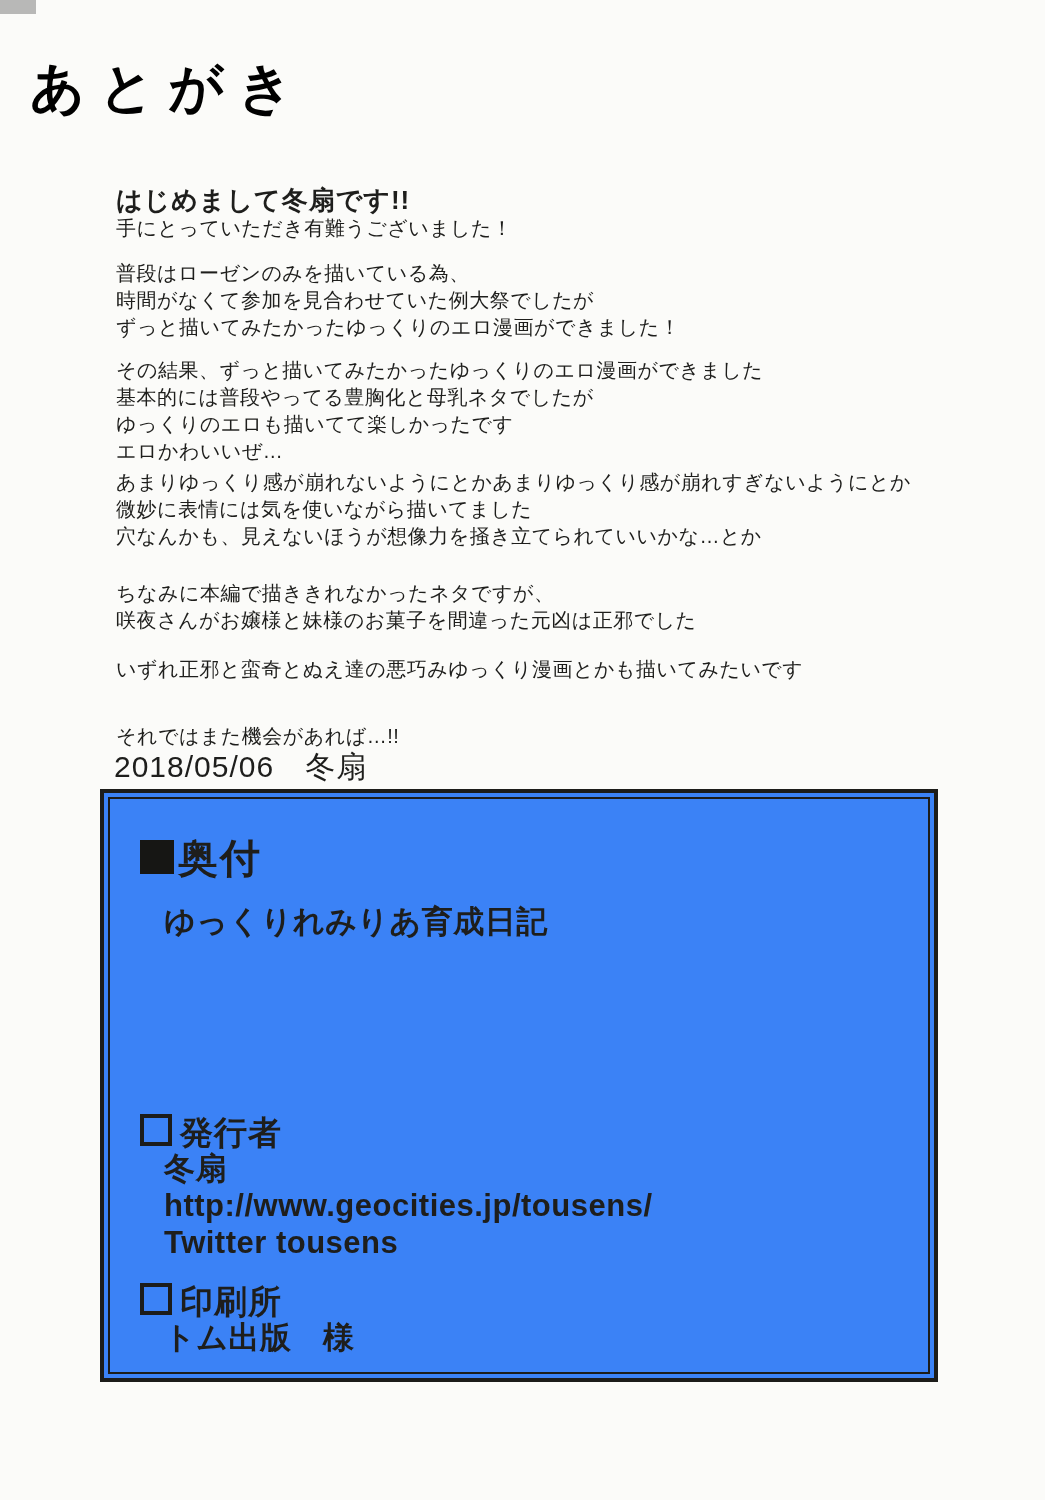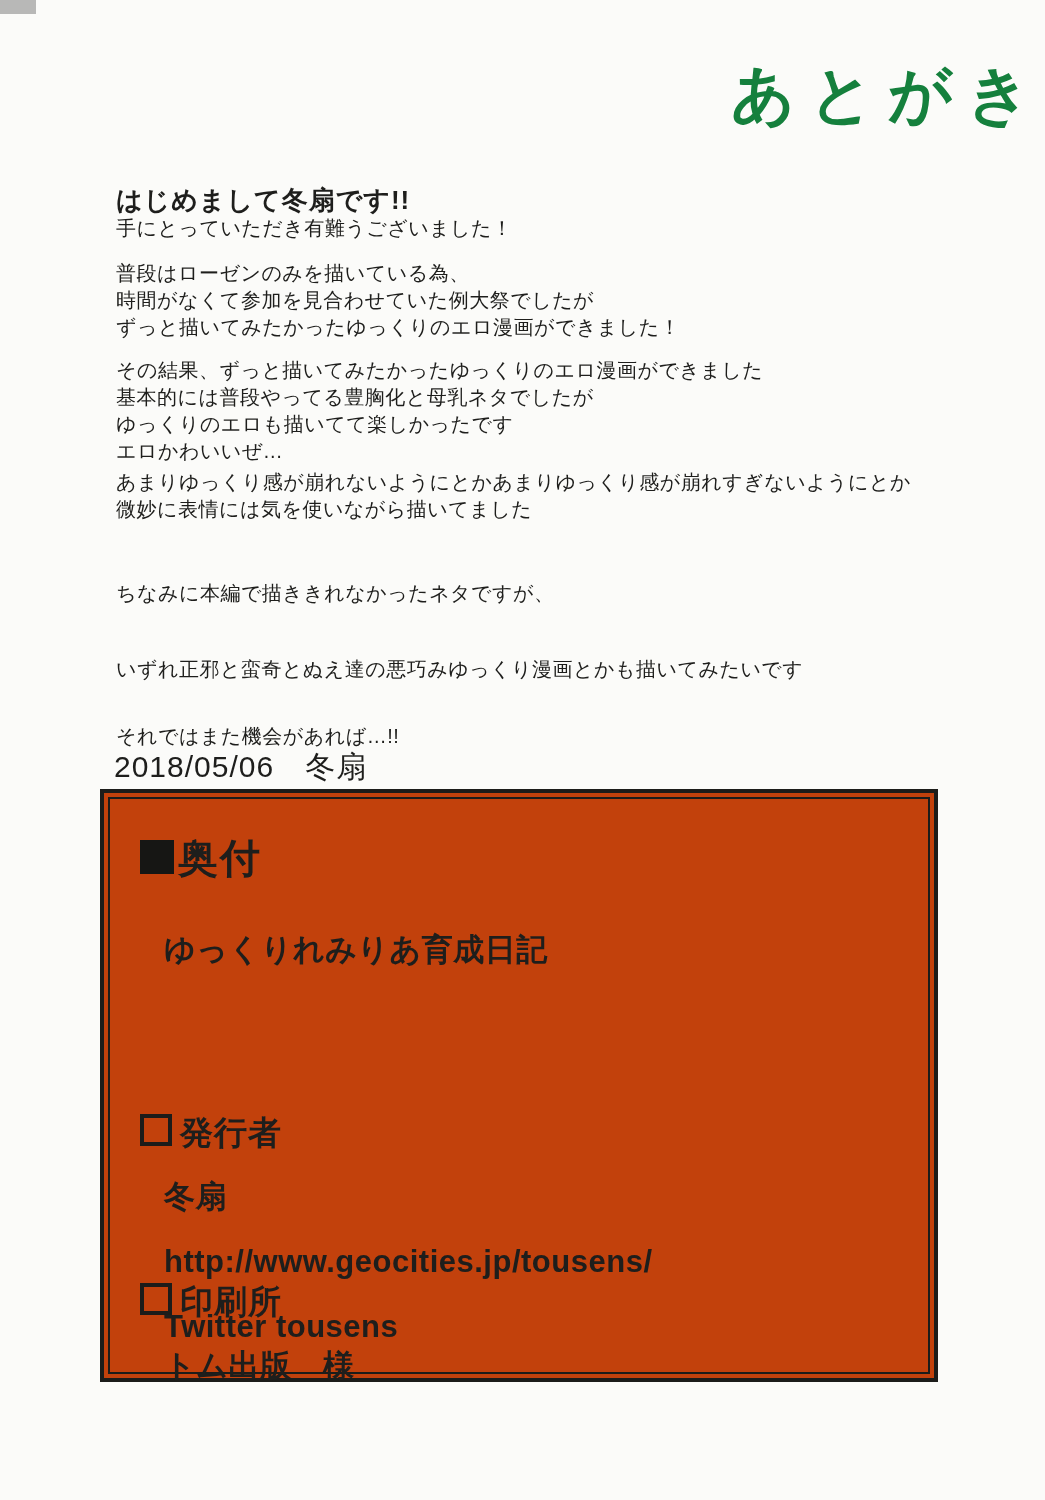--- a/index.html
+++ b/index.html
@@ -10,55 +10,55 @@
     overflow:hidden;
     font-family:"Liberation Sans","DejaVu Sans",sans-serif;
     color:#1e1e1c;
   }
   .scan-artifact{
     position:absolute;left:0;top:0;width:36px;height:14px;
     background:#a2a2a0;opacity:.75;
   }
   .title{
     position:absolute;left:0;top:52px;width:100%;
-    margin:0;text-align:right;text-indent:30px;
+    margin:0;text-align:left;text-indent:30px;
     font-family:"DejaVu Serif","Liberation Serif",serif;
-    font-size:63px;font-weight:700;letter-spacing:14px;
-    color:#15803d;
+    font-size:54px;font-weight:700;letter-spacing:14px;
+    color:#000000;
   }
   .para{position:absolute;left:116px;width:905px;margin-top:22px;}
   .line{
     font-size:20px;line-height:27px;
     letter-spacing:0.5px;white-space:nowrap;
   }
   .line.intro{font-size:26px;font-weight:700;line-height:29px;letter-spacing:1px;}
   .date-sig{
     position:absolute;left:114px;top:747px;
     font-size:30px;letter-spacing:1px;
   }
   .colophon-box{
     position:absolute;left:100px;top:789px;width:838px;height:593px;
-    border:4px solid #1c1c1a;box-sizing:border-box;background:#c2410c;
+    border:4px solid #1c1c1a;box-sizing:border-box;background:#3b82f6;
   }
   .colophon-inner{
     position:absolute;left:4px;top:4px;right:4px;bottom:4px;
     border:2px solid #1c1c1a;
   }
   .colophon-heading{
     position:absolute;left:36px;top:38px;
     font-size:40px;font-weight:700;letter-spacing:2px;
     white-space:nowrap;
   }
   .sq-filled{
     display:inline-block;width:34px;height:34px;background:#161614;
     margin-right:4px;vertical-align:-2px;
   }
   .entry{position:absolute;left:36px;white-space:nowrap;}
   .entry .label{font-size:33px;font-weight:600;height:39px;letter-spacing:1px;}
-  .entry .value{font-size:31px;line-height:37px;padding-left:24px;font-weight:600;letter-spacing:0.5px;margin-top:28px;}
+  .entry .value{font-size:31px;line-height:37px;padding-left:24px;font-weight:600;letter-spacing:0.5px;}
   .sq-open{
     display:inline-block;width:24px;height:24px;
     border:4px solid #1c1c1a;margin-right:8px;vertical-align:-2px;
     background:transparent;
   }
   .e0{top:110px;} .e1{top:219px;} .e2{top:318px;} .e3{top:487px;}
 </style>
 </head>
 <body>
 
@@ -82,24 +82,26 @@
   <div class="para" style="top:335px">
     <div class="line">その結果、ずっと描いてみたかったゆっくりのエロ漫画ができました</div>
     <div class="line">基本的には普段やってる豊胸化と母乳ネタでしたが</div>
     <div class="line">ゆっくりのエロも描いてて楽しかったです</div>
     <div class="line">エロかわいいぜ…</div>
   </div>
 
   <div class="para" style="top:447px">
     <div class="line">あまりゆっくり感が崩れないようにとかあまりゆっくり感が崩れすぎないようにとか</div>
     <div class="line">微妙に表情には気を使いながら描いてました</div>
+    <div class="line">穴なんかも、見えないほうが想像力を掻き立てられていいかな…とか</div>
   </div>
 
   <div class="para" style="top:558px">
     <div class="line">ちなみに本編で描ききれなかったネタですが、</div>
+    <div class="line">咲夜さんがお嬢様と妹様のお菓子を間違った元凶は正邪でした</div>
   </div>
 
   <div class="para" style="top:634px">
     <div class="line">いずれ正邪と蛮奇とぬえ達の悪巧みゆっくり漫画とかも描いてみたいです</div>
   </div>
 
   <div class="para" style="top:701px">
     <div class="line">それではまた機会があれば…!!</div>
   </div>
 

